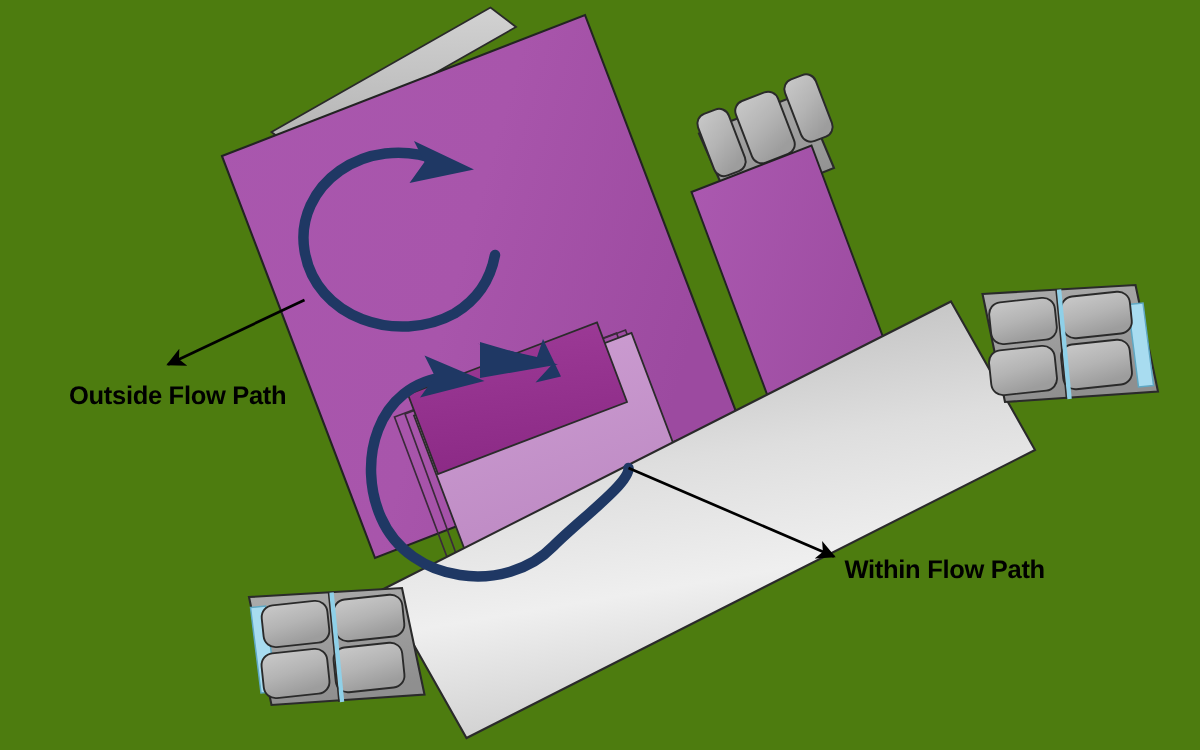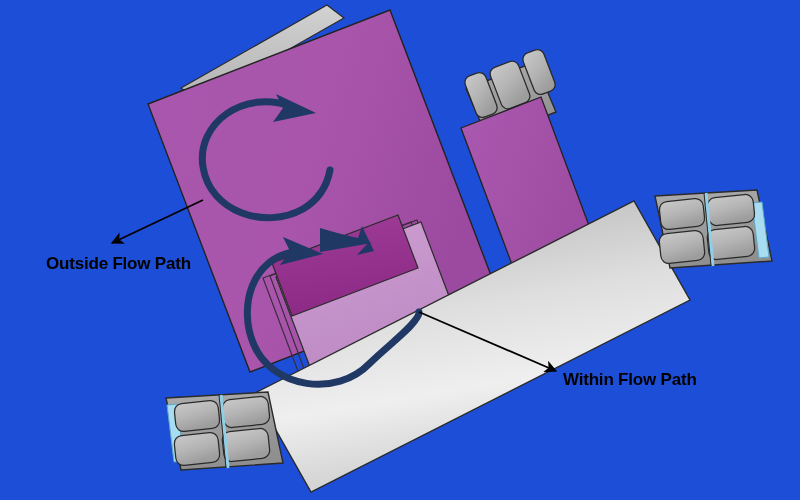--- a/index.html
+++ b/index.html
@@ -8,21 +8,21 @@
     padding: 0;
     background: #ffffff;
   }
   body {
     font-family: "Liberation Sans", sans-serif;
   }
   #stage {
     position: relative;
     width: 800px;
     height: 500px;
-    background: #1d4ed8;
+    background: #4d7c0f;
     overflow: hidden;
   }
   #diagram {
     position: absolute;
     left: 0;
     top: 0;
     width: 800px;
     height: 500px;
     display: block;
   }

